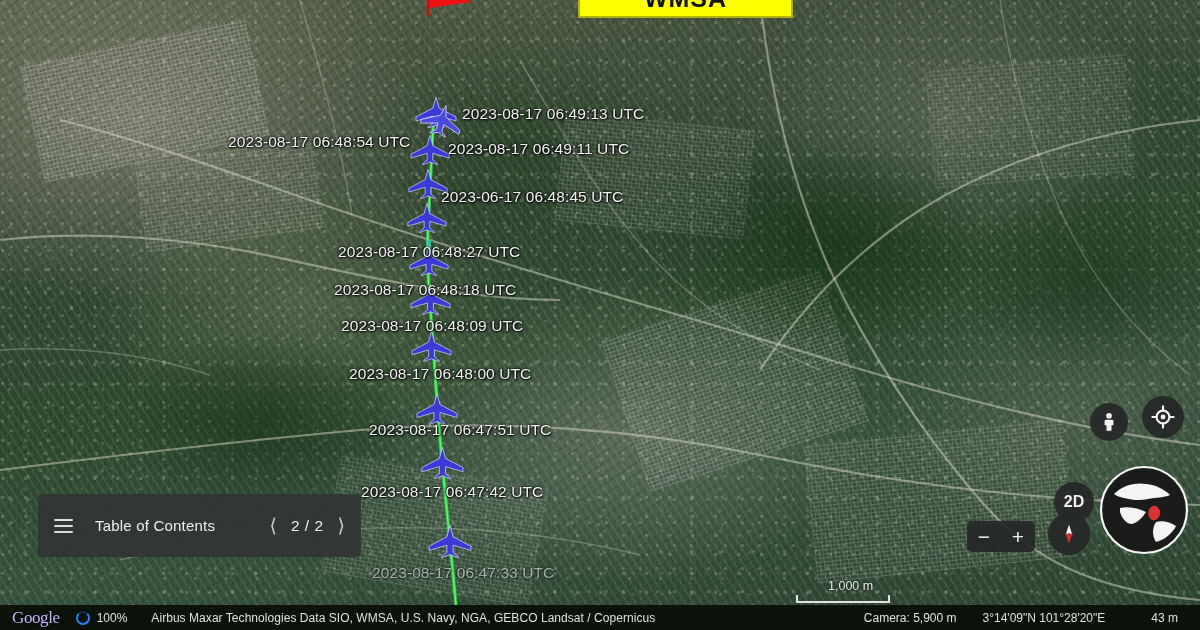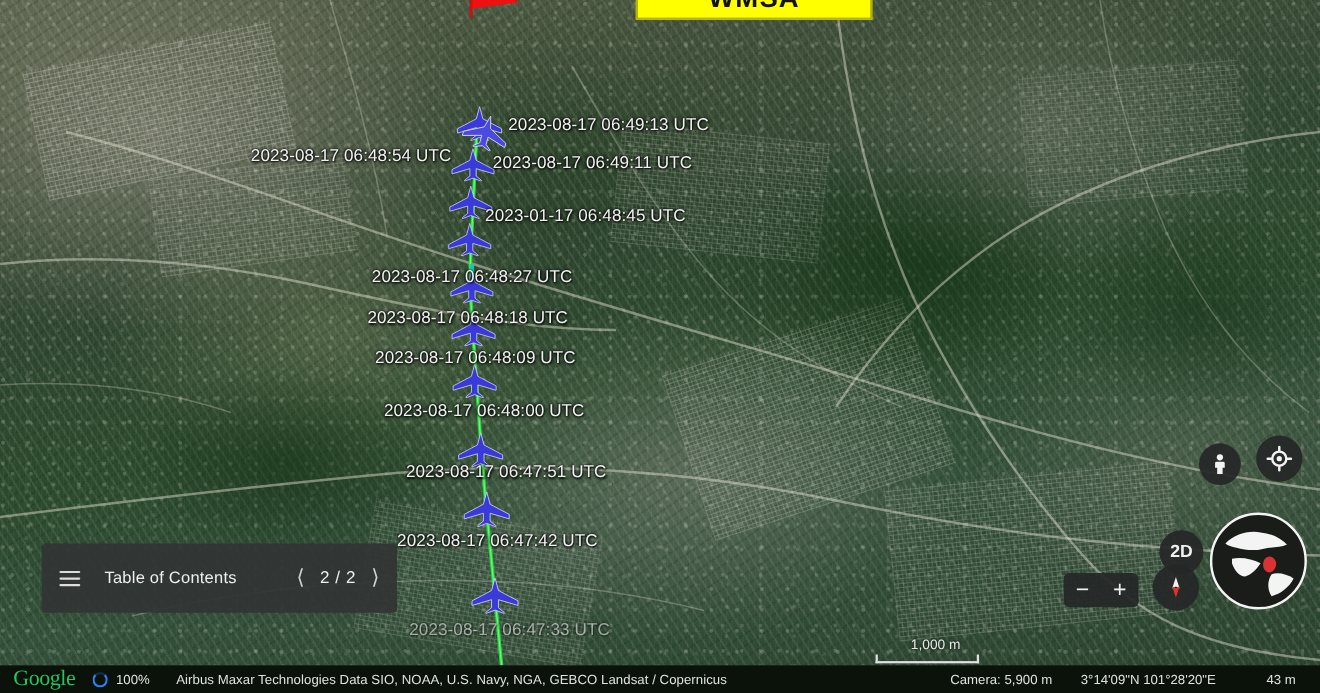--- a/index.html
+++ b/index.html
@@ -149,21 +149,21 @@
   
   #statusbar {
     position:absolute; left:0; bottom:0; width:1200px; height:25px;
     background:rgba(10,14,10,.62);
     display:flex; align-items:center;
     color:#dfe2df; font-size:12.5px;
     padding:0 12px;
   }
   #statusbar .google-logo {
     font-family:"Liberation Serif", serif;
-    font-size:20px; letter-spacing:-.4px; color:#22c55e; font-weight:400;
+    font-size:17px; letter-spacing:-.4px; color:#c4b5fd; font-weight:400;
     margin-right:16px; text-shadow:0 0 3px rgba(0,0,0,.8);
   }
   #statusbar .progress-ring {
     width:14px; height:14px; border-radius:50%;
     border:2.5px solid #2d7ff2; border-top-color:rgba(45,127,242,.25);
     margin-right:7px; flex:none;
   }
   #statusbar .pct { margin-right:24px; font-size:12px; }
   #statusbar .attrib { font-size:12px; white-space:nowrap; letter-spacing:.05px; }
   #statusbar .spacer { flex:1; }
@@ -279,21 +279,21 @@
     </svg>
     <svg class="plane" style="left:427px;top:524px;width:46px;height:34px;" viewBox="0 0 44 32">
       <g fill="#3a3ad8" stroke="#c9c9ee" stroke-width=".8">
         <path d="M22,1 L25,12 L42,21 L42,25 L25,20 L25,27 L30,31 L30,32 L22,29 L14,32 L14,31 L19,27 L19,20 L2,25 L2,21 L19,12 Z"></path>
       </g>
     </svg>
 
     <div class="ts-label" style="left:462px; top:105px;">2023-08-17 06:49:13 UTC</div>
     <div class="ts-label" style="left:228px; top:133px;">2023-08-17 06:48:54 UTC</div>
     <div class="ts-label" style="left:448px; top:140px;">2023-08-17 06:49:11 UTC</div>
-    <div class="ts-label" style="left:441px; top:188px;">2023-01-17 06:48:45 UTC</div>
+    <div class="ts-label" style="left:441px; top:188px;">2023-06-17 06:48:45 UTC</div>
     <div class="ts-label" style="left:338px; top:243px;">2023-08-17 06:48:27 UTC</div>
     <div class="ts-label" style="left:334px; top:281px;">2023-08-17 06:48:18 UTC</div>
     <div class="ts-label" style="left:341px; top:317px;">2023-08-17 06:48:09 UTC</div>
     <div class="ts-label" style="left:349px; top:365px;">2023-08-17 06:48:00 UTC</div>
     <div class="ts-label" style="left:357px; top:421px;margin-left:12px;">2023-08-17 06:47:51 UTC</div>
     <div class="ts-label" style="left:361px; top:483px;">2023-08-17 06:47:42 UTC</div>
     <div class="ts-label" style="left:372px; top:564px; opacity:.55;">2023-08-17 06:47:33 UTC</div>
 
     <div id="toc">
       <span class="hamburger">
@@ -357,20 +357,20 @@
       <div class="bar">
         <span class="lbl">1,000 m</span>
       </div>
     </div>
   </div>
 
   <div id="statusbar">
     <span class="google-logo">Google</span>
     <span class="progress-ring"></span>
     <span class="pct">100%</span>
-    <span class="attrib">Airbus   Maxar Technologies   Data SIO, NOAA, U.S. Navy, NGA, GEBCO   Landsat / Copernicus</span>
+    <span class="attrib">Airbus   Maxar Technologies   Data SIO, WMSA, U.S. Navy, NGA, GEBCO   Landsat / Copernicus</span>
     <span class="spacer"></span>
     <span class="cam">Camera: 5,900 m</span>
     <span class="coord">3°14'09"N 101°28'20"E</span>
     <span class="elev">43 m</span>
   </div>
 
 </div>
 
 </body></html>

